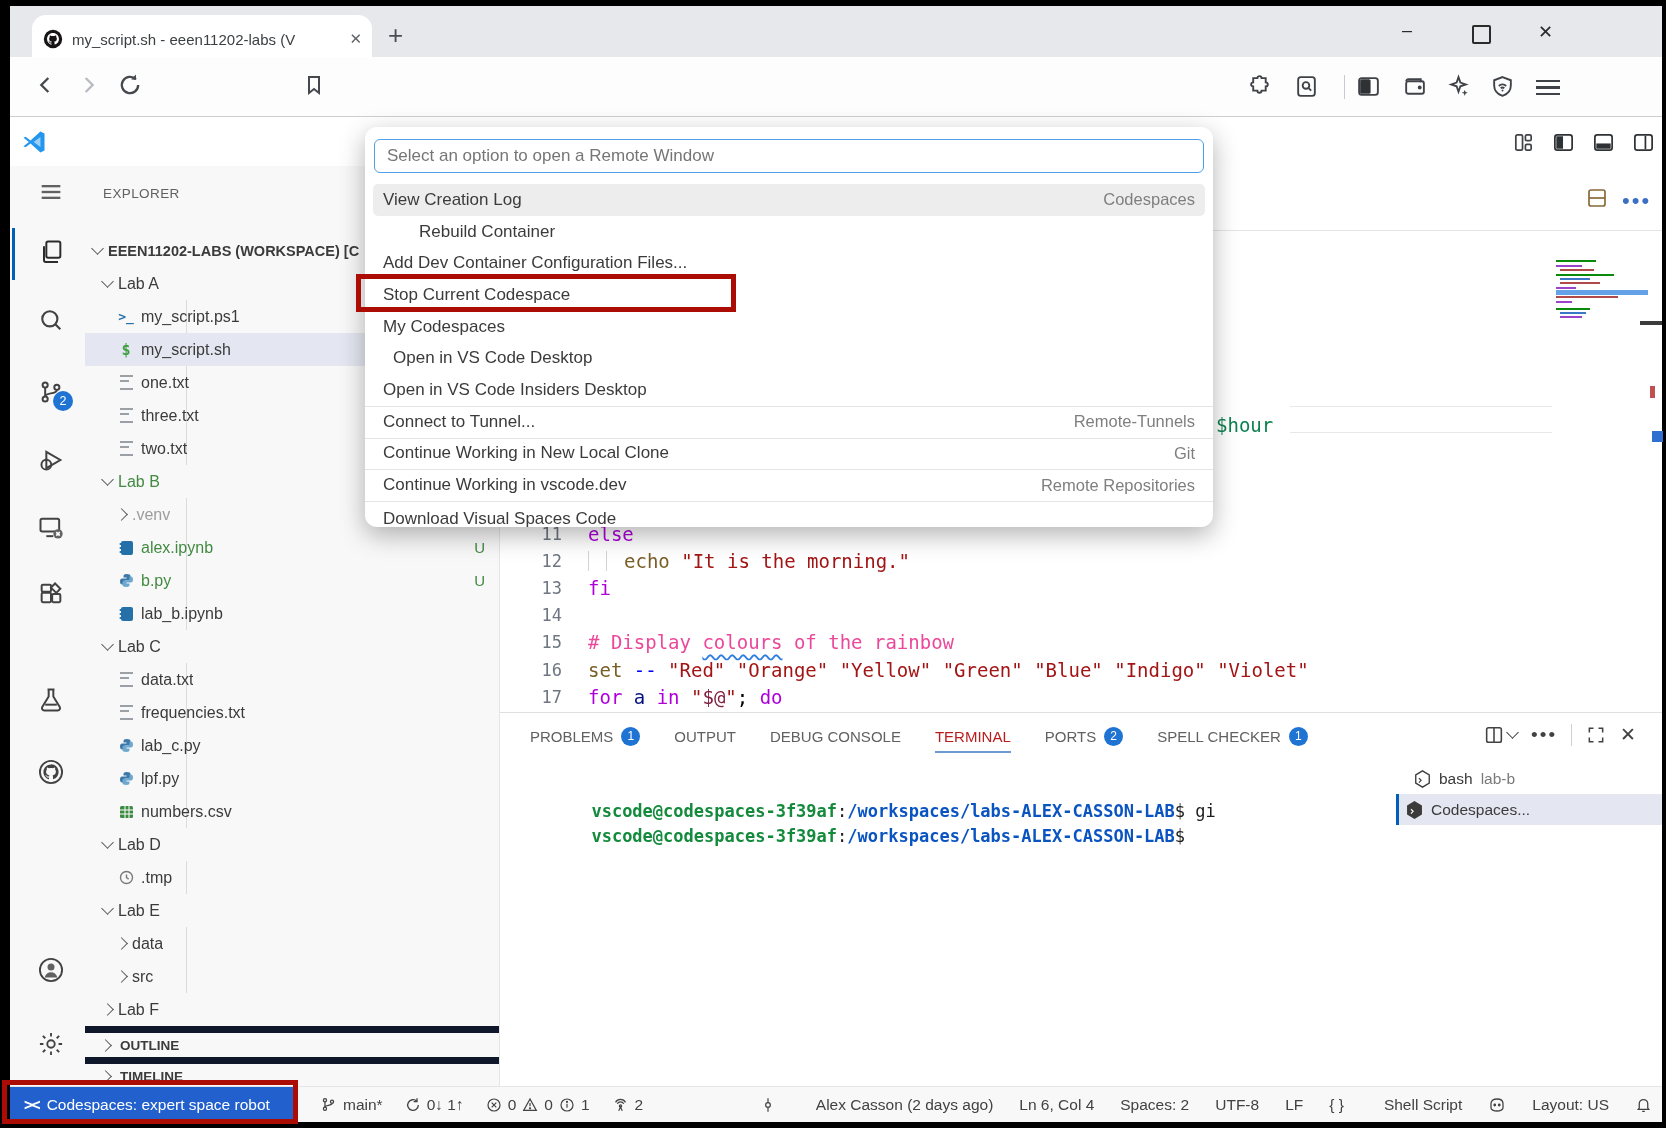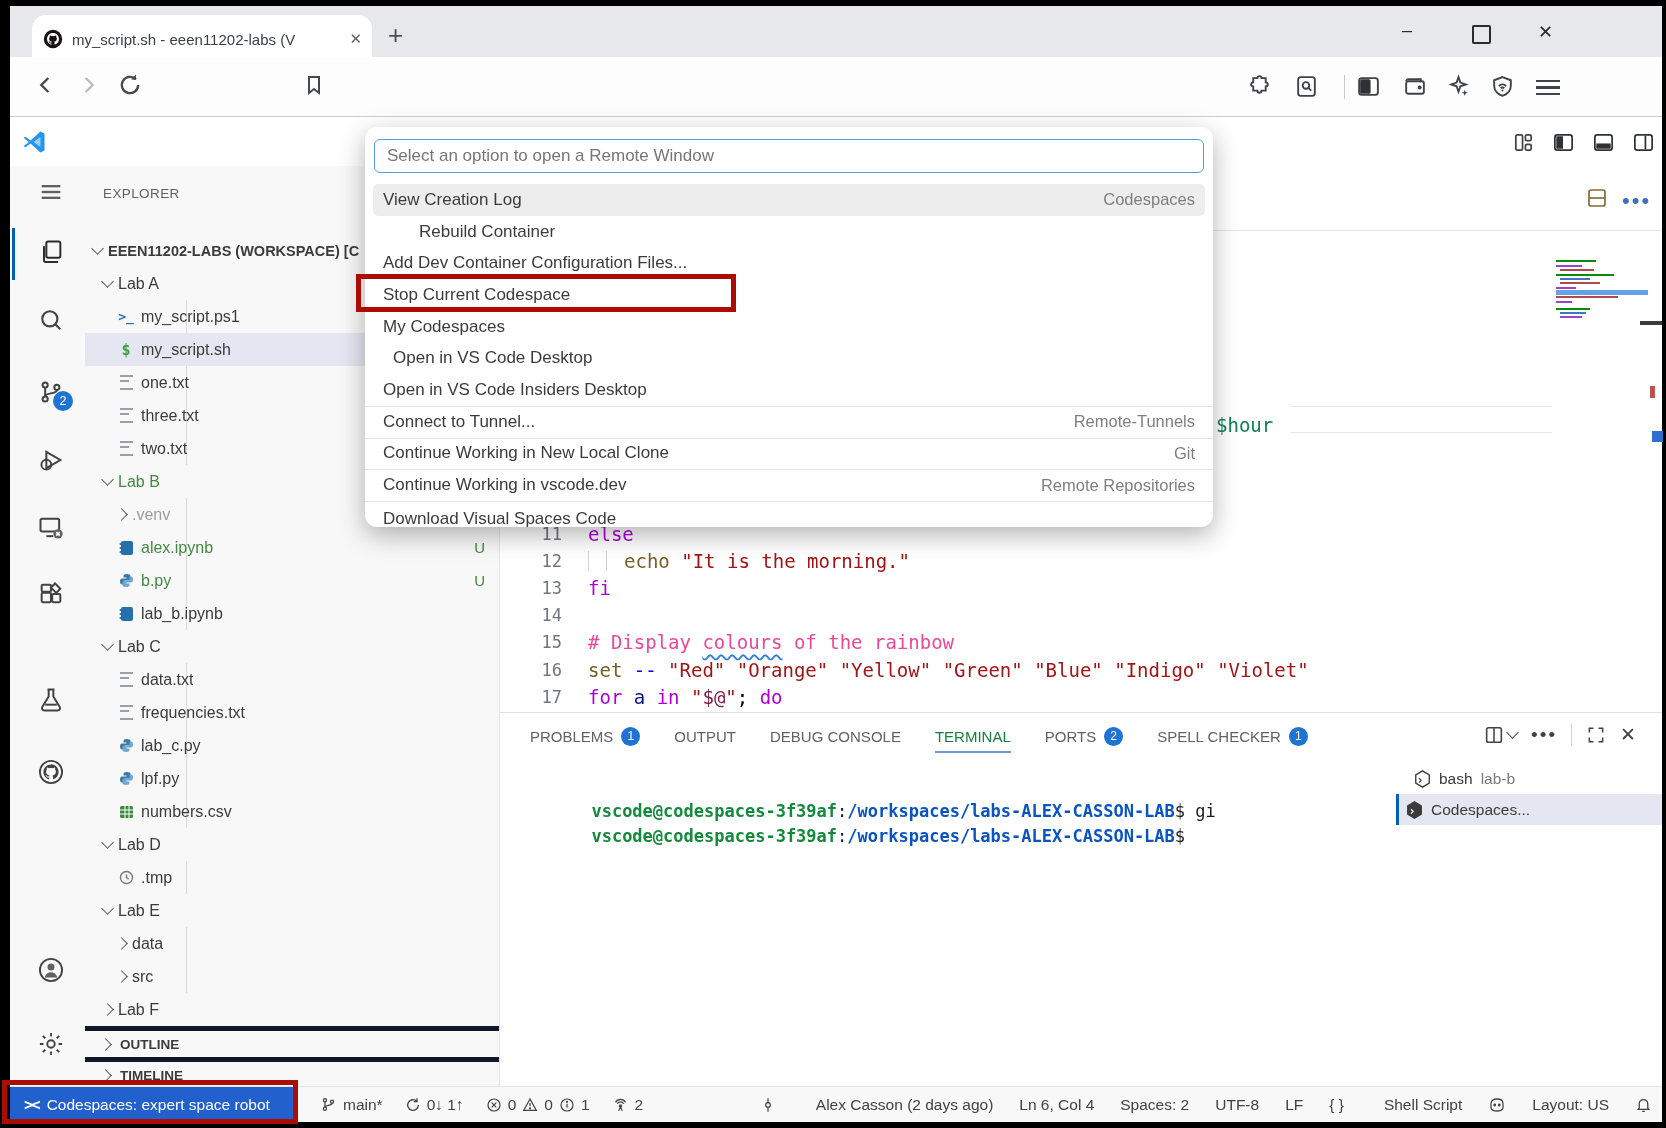--- a/index.html
+++ b/index.html
@@ -35,21 +35,21 @@
   .trow.bold .lbl{font-weight:700;font-size:14.5px;}
   .green{color:#428a42 !important;}
   .gray{color:#9d9d9d !important;}
   .ubadge{position:absolute;right:14px;color:#428a42;font-size:15px;}
   .chev{width:8px;height:8px;border-right:1.6px solid #5a5a5a;border-bottom:1.6px solid #5a5a5a;flex:none;}
   .chev.down{transform:rotate(45deg);margin-top:-4px;}
   .chev.right{transform:rotate(-45deg);}
   .ficon{width:18px;height:18px;flex:none;margin-left:10px;display:flex;align-items:center;justify-content:center;font-family:"DejaVu Sans Mono",monospace;font-size:13px;font-weight:700;}
   .txticon{width:13px;height:11px;border-top:2px solid #9aa0a6;border-bottom:2px solid #9aa0a6;position:relative;}
   .txticon::after{content:"";position:absolute;left:0;top:3px;width:9px;border-top:2px solid #9aa0a6;}
-  .sect{position:absolute;left:0;width:100%;height:31px;border-top:5px solid #0f172a;display:flex;align-items:center;padding-left:16px;box-sizing:border-box;font-weight:700;font-size:13.5px;color:#3b3b3b;}
+  .sect{position:absolute;left:0;width:100%;height:31px;border-top:7px solid #0f172a;display:flex;align-items:center;padding-left:16px;box-sizing:border-box;font-weight:700;font-size:13.5px;color:#3b3b3b;}
   .guide{position:absolute;left:101px;width:1px;background:#dcdcdc;}
 
   
   #editor{position:absolute;left:500px;top:166px;right:4px;height:546px;background:#fff;}
   #tabbar-border{position:absolute;left:0;top:64px;width:100%;height:1px;background:#e5e5e5;}
   .codeline{position:absolute;left:0;display:flex;height:27px;align-items:center;font-family:"DejaVu Sans Mono",monospace;font-size:19px;white-space:pre;}
   .codeline .ln{width:62px;text-align:right;color:#6e7681;font-size:17px;flex:none;padding-right:26px;}
   .tk-kw{color:#af00db;}
   .tk-fn{color:#795e26;}
   .tk-str{color:#a31515;}
@@ -58,21 +58,21 @@
   .tk-com{color:#ec4899;}
   .tk-sp{color:#811f3f;}
   .squig{text-decoration:underline wavy #2f7fe0 1.5px;text-underline-offset:5px;}
   .hairline{position:absolute;height:1px;background:#e8e8e8;}
   .iguide{display:inline-block;width:1px;height:20px;background:#d4d4d4;margin-right:17px;vertical-align:middle;}
 
   
   #panel{position:absolute;left:500px;top:712px;right:4px;bottom:42px;background:#fff;border-top:1px solid #e0e0e0;box-sizing:border-box;}
   #panel-tabs{position:absolute;left:30px;top:0;height:46px;display:flex;align-items:center;gap:34px;}
   .ptab{font-size:15px;color:#616161;display:flex;align-items:center;gap:8px;position:relative;height:100%;}
-  .ptab.active{color:#15803d;}
+  .ptab.active{color:#b91c1c;}
   .ptab.active::after{content:"";position:absolute;left:0;right:0;bottom:6px;height:2.5px;background:#6b9bd2;}
   .pbadge{background:#1f73d2;color:#fff;border-radius:50%;width:19px;height:19px;font-size:12px;display:flex;align-items:center;justify-content:center;}
   .termline{position:absolute;left:30px;font-family:"DejaVu Sans Mono",monospace;font-size:17px;white-space:pre;color:#1f1f1f;}
   .tuser{color:#138a3c;font-weight:700;}
   .tpath{color:#0a54c2;font-weight:700;}
   #termlist{position:absolute;right:0;top:46px;width:266px;bottom:0;}
   .term-item{position:absolute;left:0;width:100%;height:31px;display:flex;align-items:center;padding-left:18px;box-sizing:border-box;font-size:15.5px;color:#3b3b3b;gap:8px;white-space:nowrap;}
   .term-item.selected{background:#e4e6f1;border-left:3px solid #005fb8;padding-left:15px;}
   .term-item .detail{color:#7a7a7a;}
   #panel-actions{position:absolute;right:26px;top:10px;display:flex;align-items:center;gap:14px;color:#424242;}

